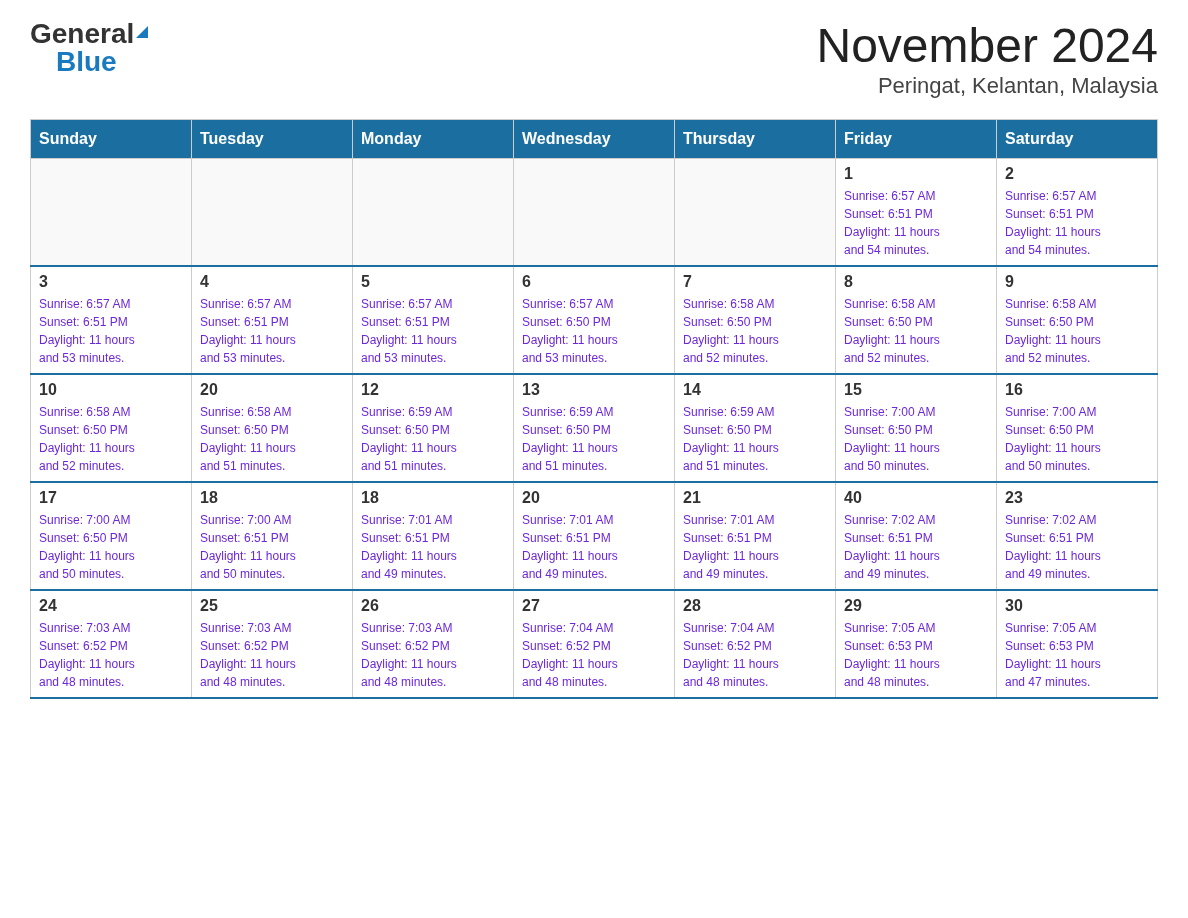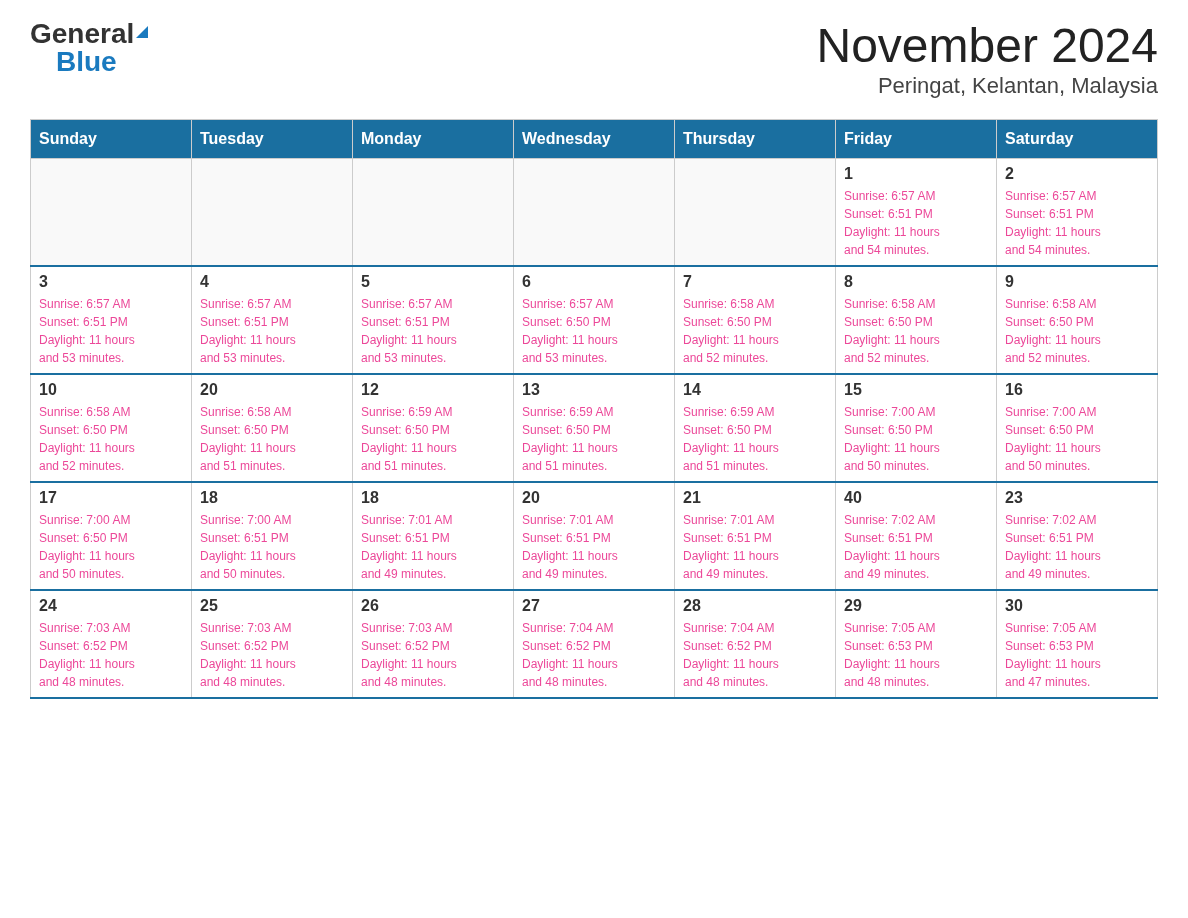--- a/index.html
+++ b/index.html
@@ -74,21 +74,21 @@
     }
     .day-number {
       font-size: 16px;
       font-weight: bold;
       color: #333;
       display: block;
       margin-bottom: 4px;
     }
     .day-info {
       font-size: 12px;
-      color: #ec4899;
+      color: #6d28d9;
       line-height: 1.5;
     }
     .empty-cell {
       background: #f9f9f9;
     }
   </style>
 </head>
 <body>
 
 <div class="header-top">

